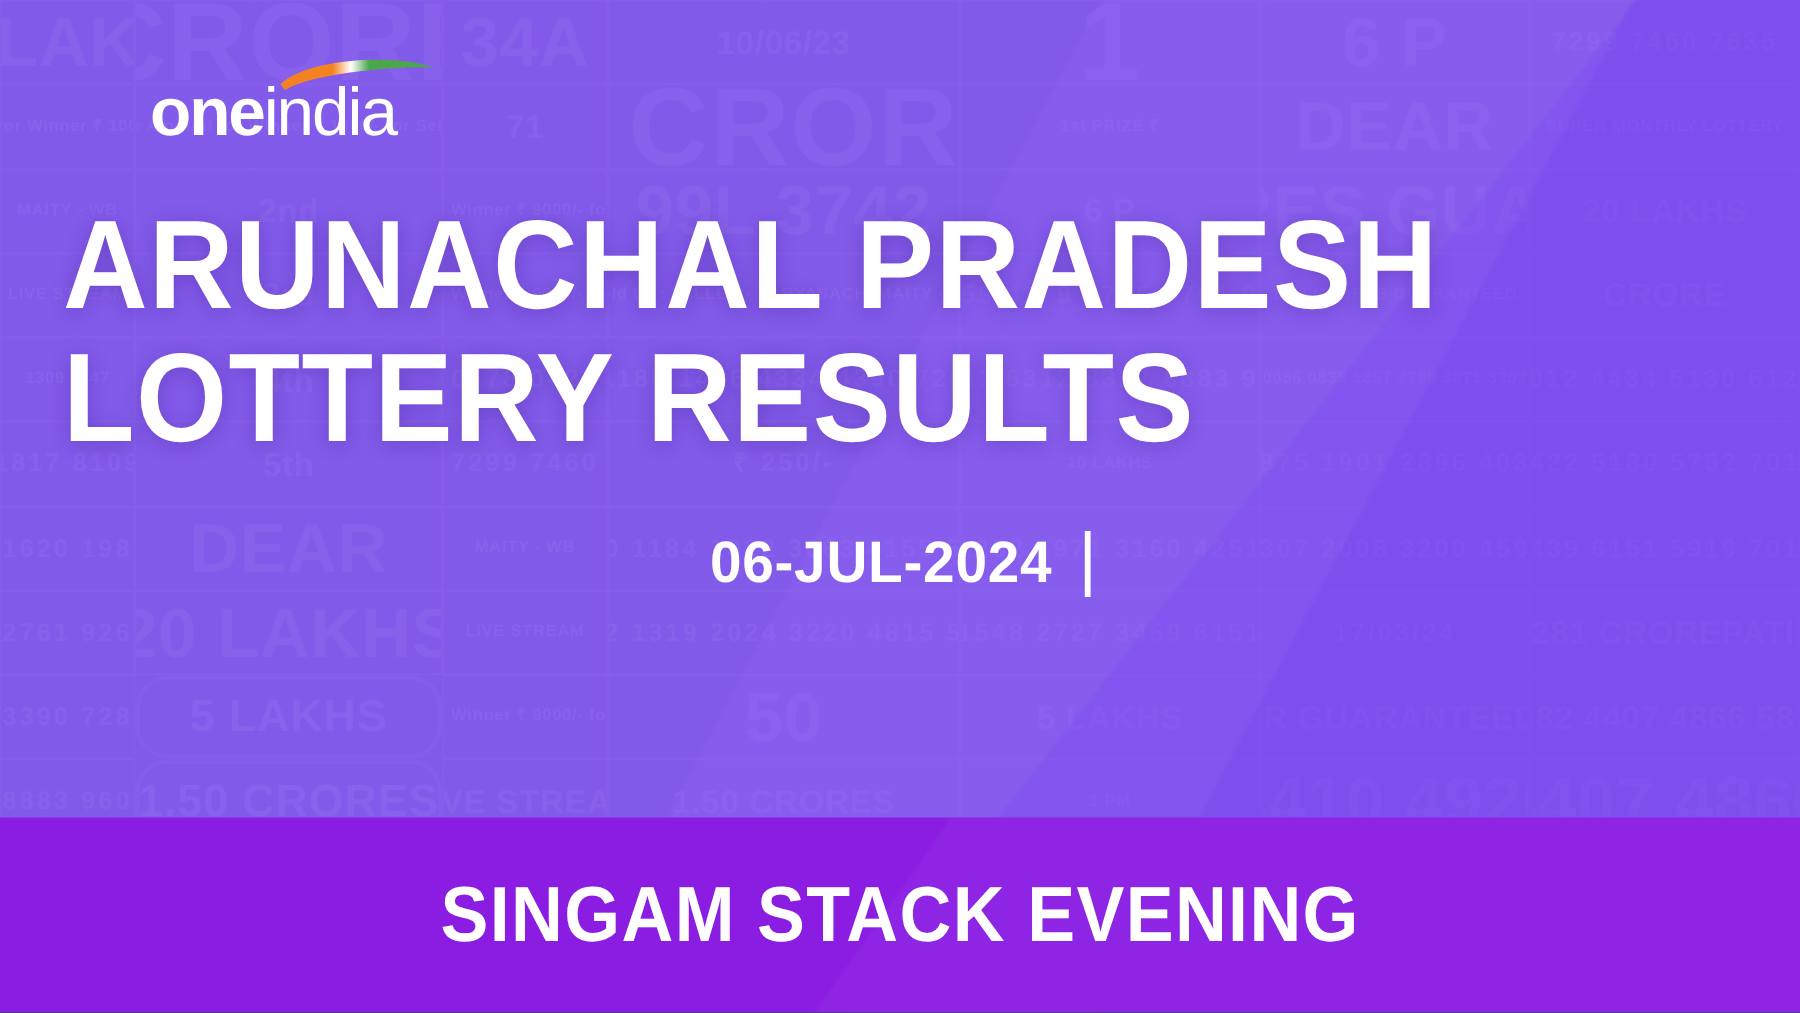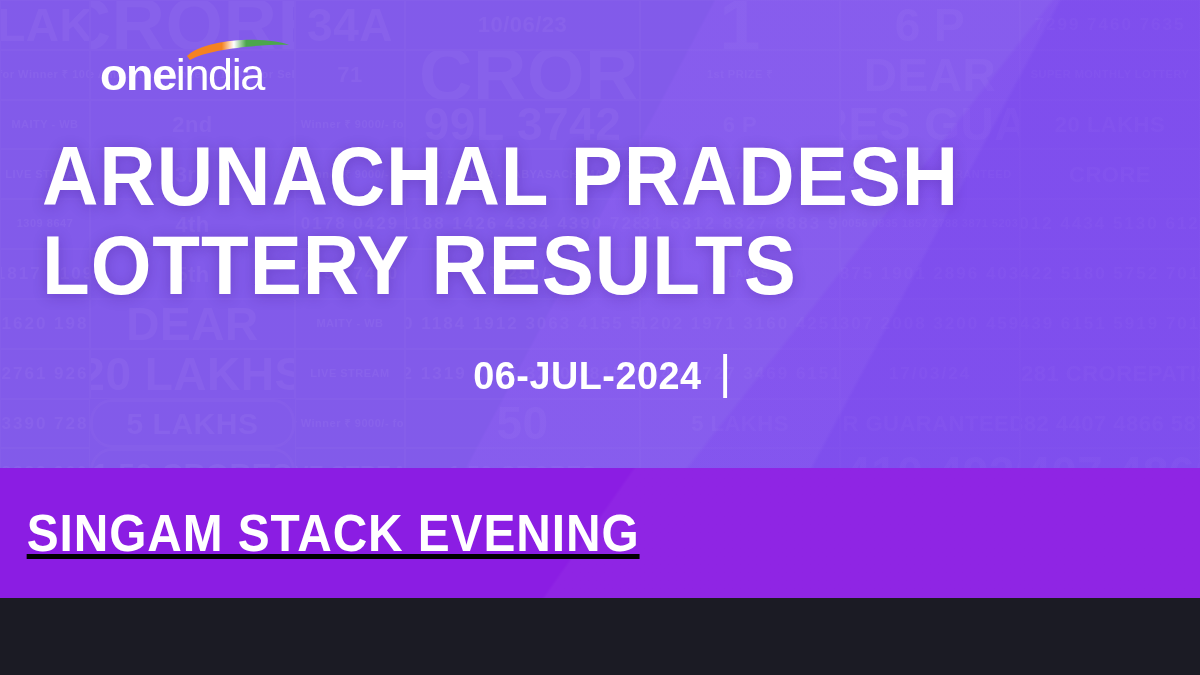--- a/index.html
+++ b/index.html
@@ -5,21 +5,21 @@
   html, body {
     margin: 0;
     padding: 0;
     background: #1b1b24;
   }
   * { box-sizing: border-box; }
 
   .stage {
     position: relative;
     width: 1200px;
-    height: 598px;
+    height: 675px;
     overflow: hidden;
     background: #737373;
     font-family: "Liberation Sans", sans-serif;
   }
 
   
   .bg-collage {
     position: absolute;
     inset: 0;
     overflow: hidden;
@@ -163,23 +163,22 @@
   
   .bottom-band {
     position: absolute;
     left: 0;
     right: 0;
     bottom: 0;
     height: 130px;
     background: #8b1de3;
     display: flex;
     align-items: center;
-    justify-content: flex-start;
-    overflow: hidden;
-    text-decoration: underline;
+    justify-content: center;
+    overflow: hidden;
   }
   .bottom-band .band-facet {
     position: absolute;
     inset: 0;
     background: linear-gradient(125deg,
       rgba(255,255,255,0.00) 0%,
       rgba(255,255,255,0.00) 49%,
       rgba(255,255,255,0.035) 49.3%,
       rgba(255,255,255,0.035) 100%);
     pointer-events: none;

